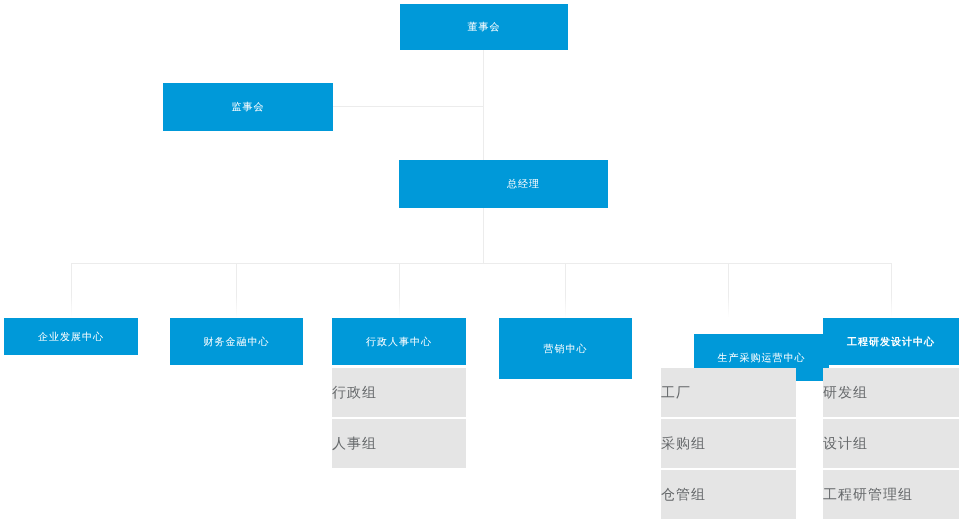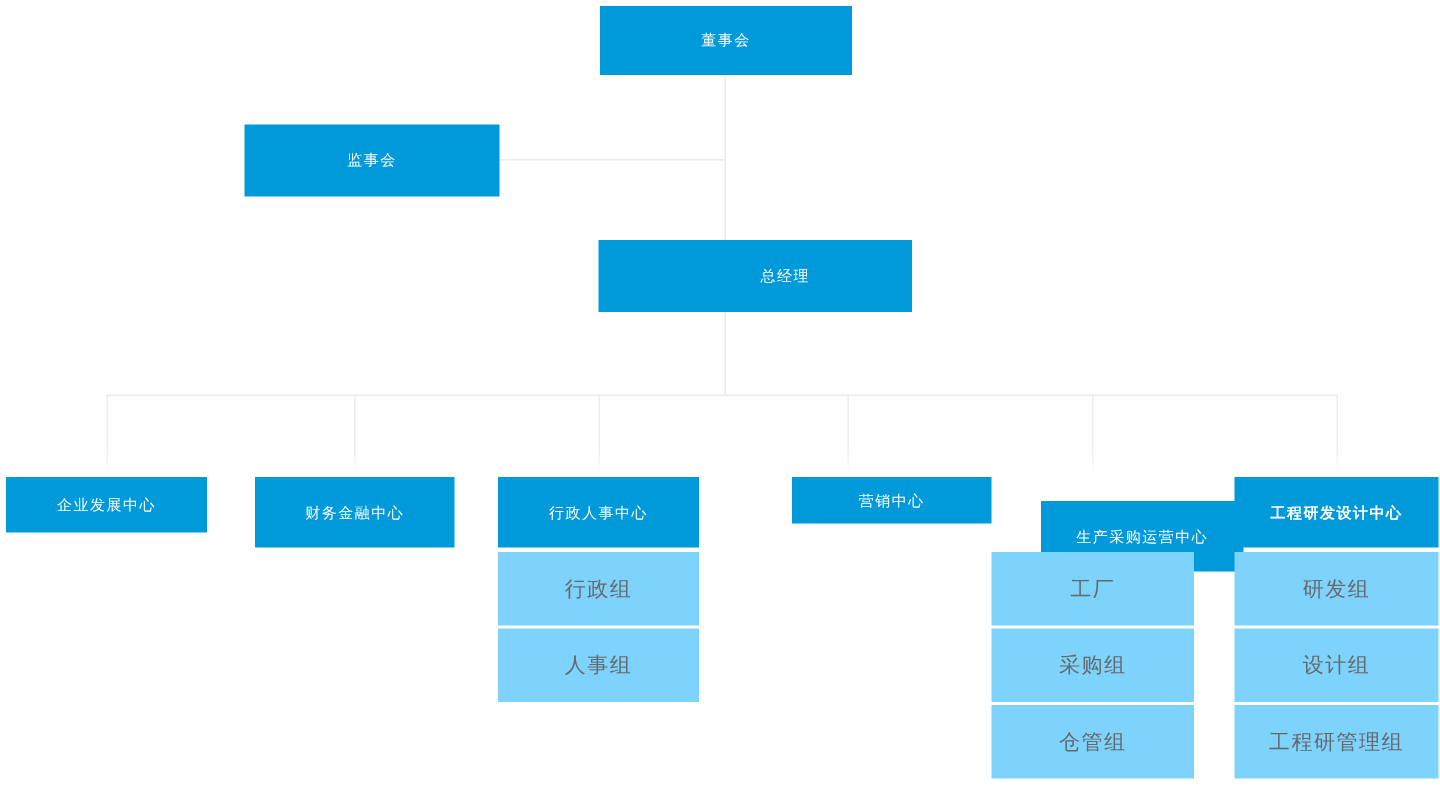--- a/index.html
+++ b/index.html
@@ -19,22 +19,22 @@
     background: #0099d9;
     color: #ffffff;
     font-size: 10px;
     letter-spacing: 1px;
     white-space: nowrap;
   }
   .cell {
     position: absolute;
     display: flex;
     align-items: center;
-    justify-content: center;
-    background: #7dd3fc;
+    justify-content: flex-start;
+    background: #e5e5e5;
     color: #66696b;
     font-size: 14px;
     letter-spacing: 1px;
     white-space: nowrap;
   }
   .line { position: absolute; background: #ececec; }
   .line.v { width: 1px; }
   .line.h { height: 1px; }
   .drop {
     position: absolute;
@@ -56,21 +56,21 @@
   #d-1 { left: 236px; top: 263px; height: 55px; }
   #d-2 { left: 399px; top: 263px; height: 55px; }
   #d-3 { left: 565px; top: 263px; height: 55px; }
   #d-4 { left: 728px; top: 263px; height: 55px; }
   #d-5 { left: 891px; top: 263px; height: 55px; }
 
   
   #c-0 { left: 4px;   top: 318px; width: 134px; height: 37px; }
   #c-1 { left: 170px; top: 318px; width: 133px; height: 47px; }
   #c-2 { left: 332px; top: 318px; width: 134px; height: 47px; }
-  #c-3 { left: 499px; top: 318px; width: 133px; height: 31px; margin-left: 29px; }
+  #c-3 { left: 499px; top: 318px; width: 133px; height: 61px; }
   #c-4 { left: 694px; top: 318px; width: 135px; height: 47px; margin-top: 16px; }
   #c-5 { left: 823px; top: 318px; width: 136px; height: 47px; font-weight: bold; }
 
   
   #c-2-0 { left: 332px; top: 368px; width: 134px; height: 49px; }
   #c-2-1 { left: 332px; top: 419px; width: 134px; height: 49px; }
   #c-4-0 { left: 661px; top: 368px; width: 135px; height: 49px; }
   #c-4-1 { left: 661px; top: 419px; width: 135px; height: 49px; }
   #c-4-2 { left: 661px; top: 470px; width: 135px; height: 49px; }
   #c-5-0 { left: 823px; top: 368px; width: 136px; height: 49px; }

